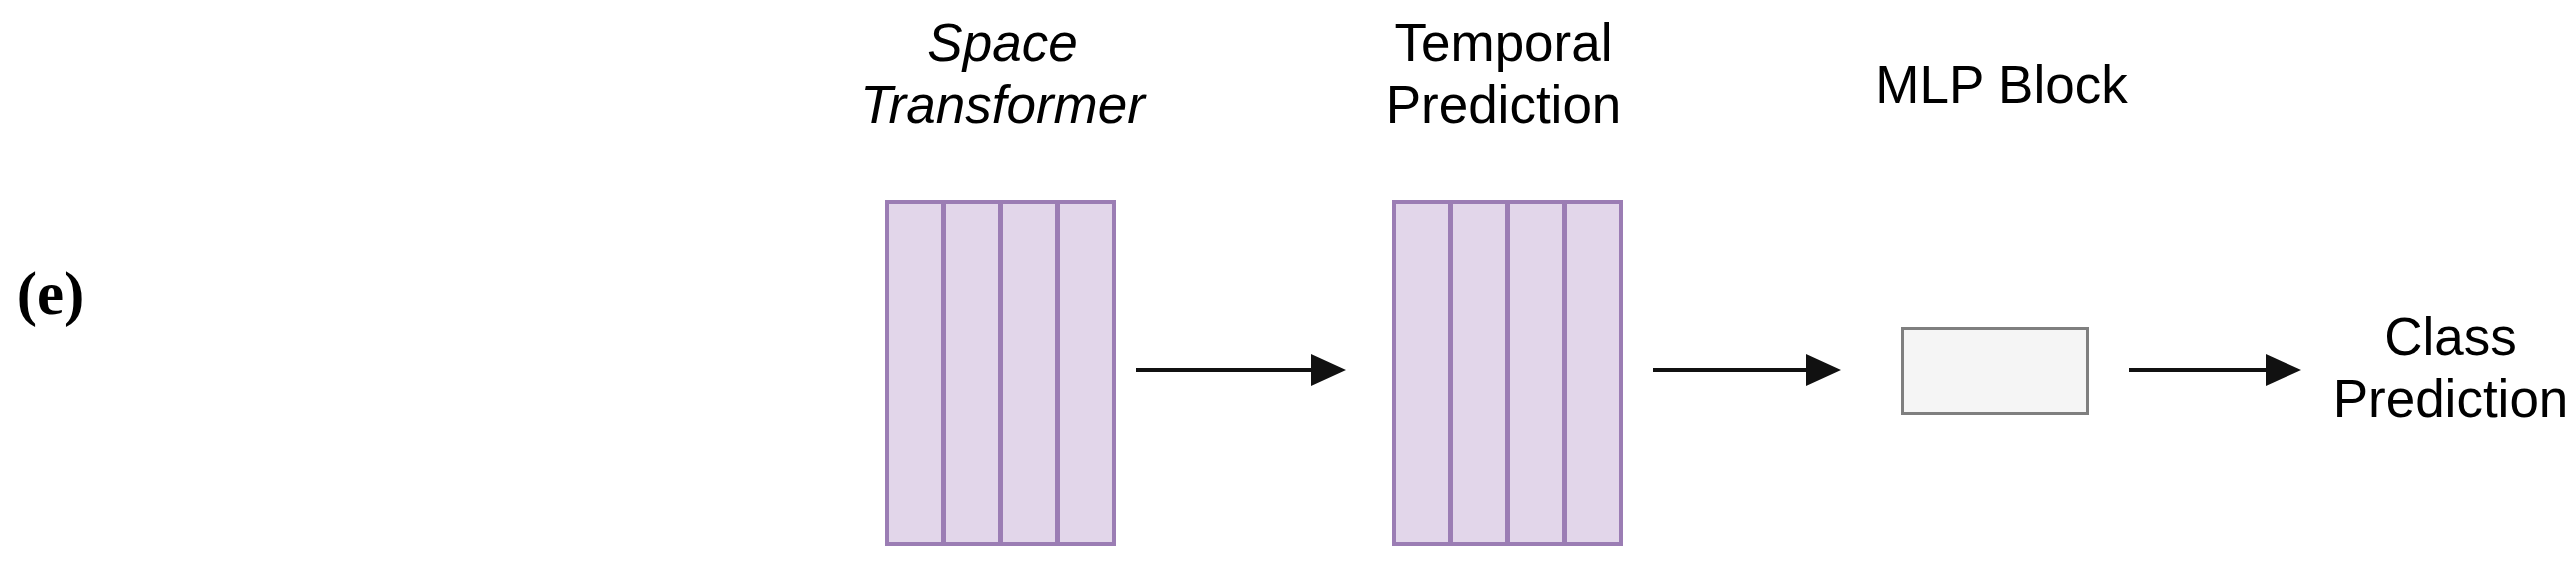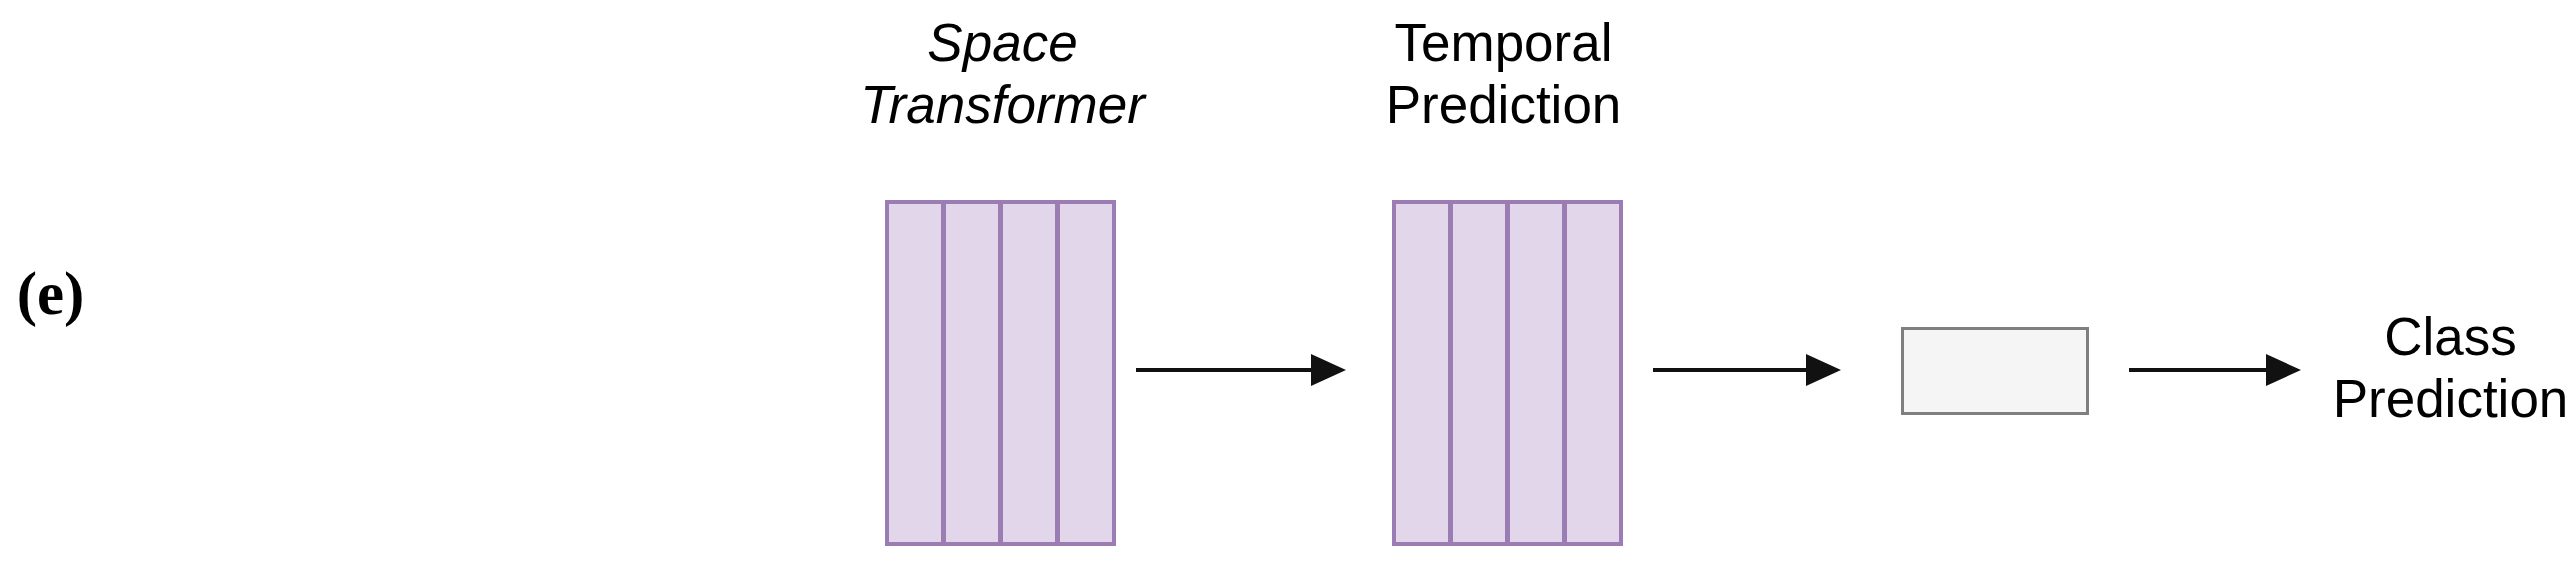--- a/index.html
+++ b/index.html
@@ -91,20 +91,21 @@
 <div class="canvas">
 
   <div class="panel-label">(e)</div>
 
   <div class="block-label label-space">Space
 Transformer</div>
 
   <div class="block-label label-temporal">Temporal
 Prediction</div>
 
+  <div class="block-label label-mlp">MLP Block</div>
 
   <div class="t-block block-space">
     <div class="slat"></div>
     <div class="slat"></div>
     <div class="slat"></div>
     <div class="slat"></div>
   </div>
 
   <div class="t-block block-temporal">
     <div class="slat"></div>

